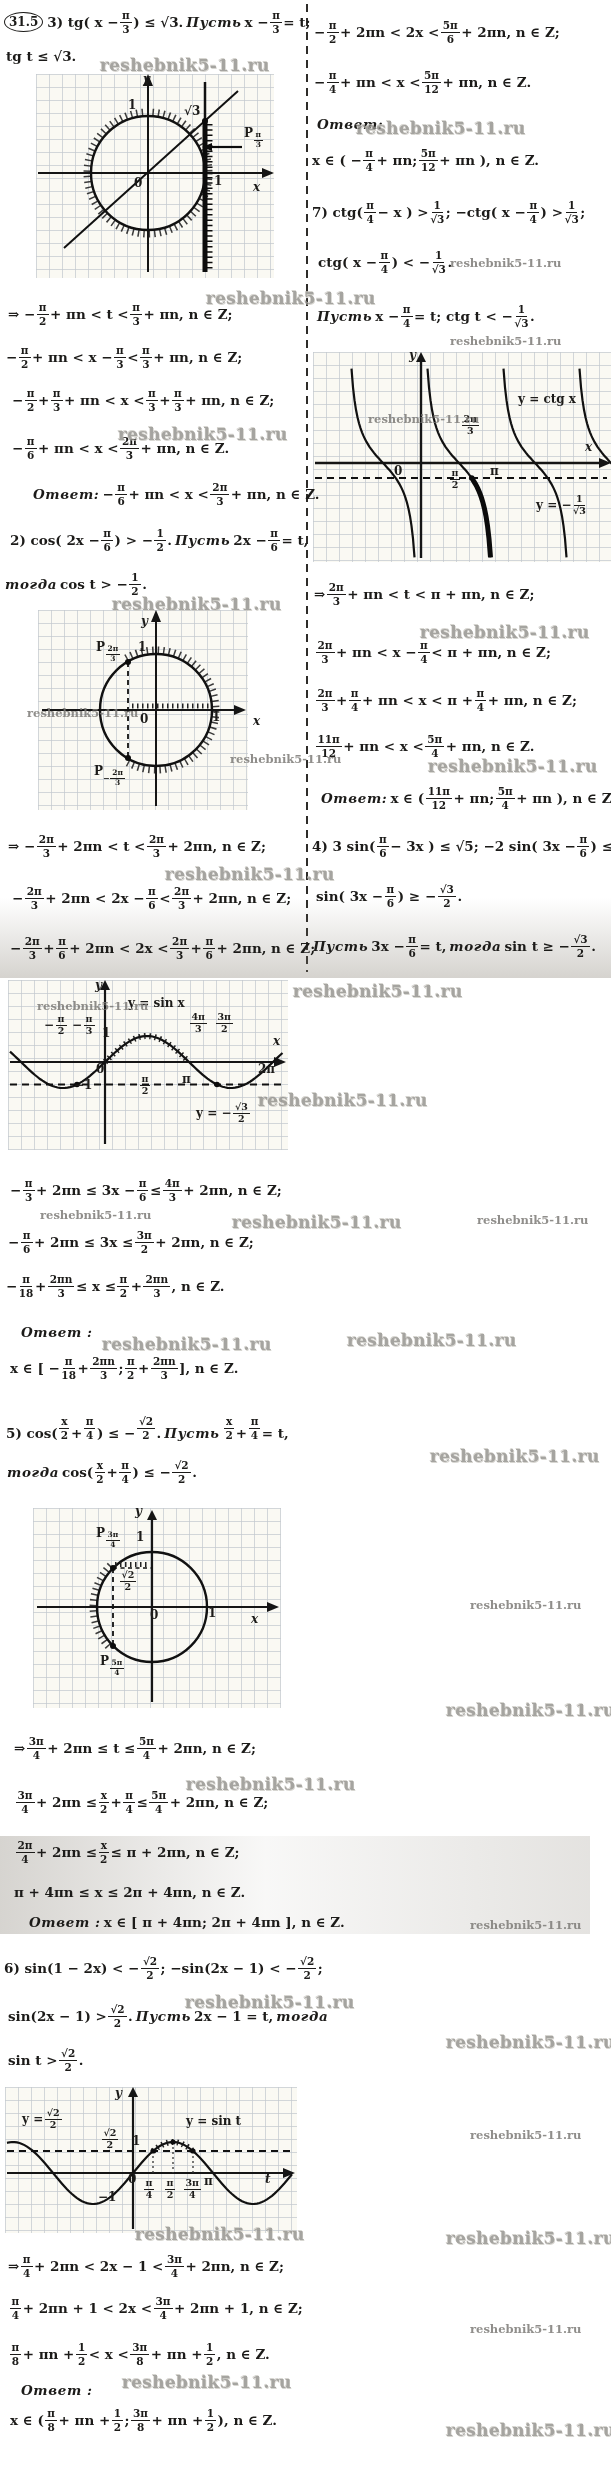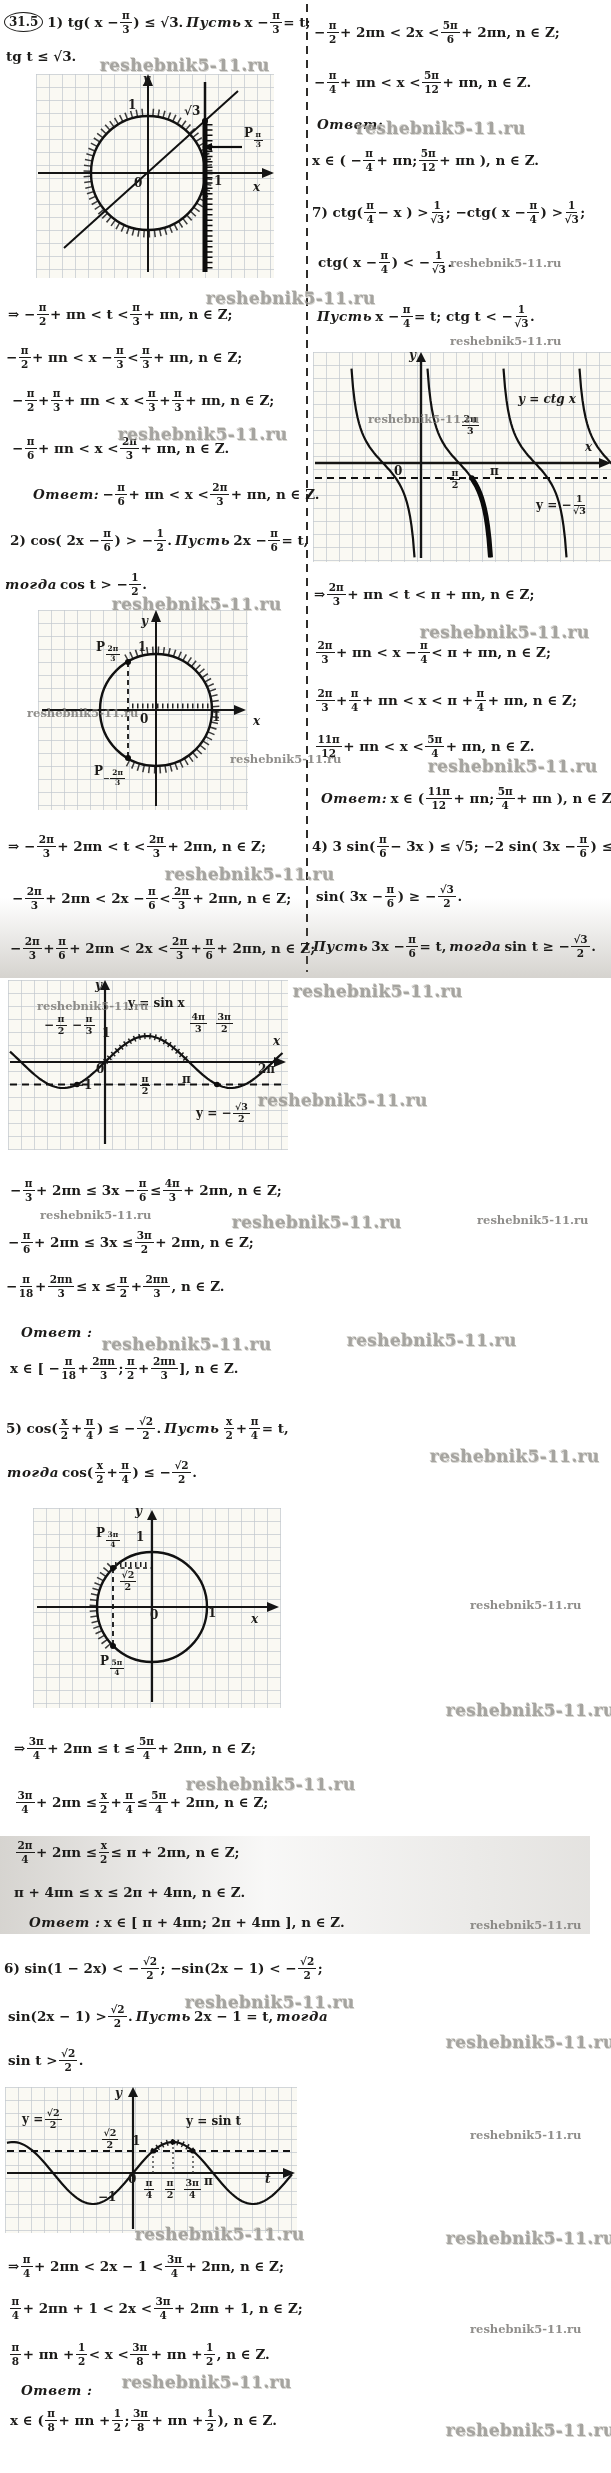--- a/index.html
+++ b/index.html
@@ -163,21 +163,21 @@
     <line x1="188" y1="64" x2="188" y2="86" stroke="#333" stroke-width="1.3" stroke-dasharray="2 3"></line>
     <circle cx="148" cy="64" r="2.6" fill="#0c0c0c"></circle>
     <circle cx="188" cy="64" r="2.6" fill="#0c0c0c"></circle>
     <circle cx="168" cy="55" r="2.6" fill="#0c0c0c"></circle>
   </svg>
 
   <div class="band band1"></div>
   <div class="band band2"></div>
 <div class="mline" style="left: 4px; top: 10px;">
       <span class="circ">31.5</span>
-      <span> 1)  tg( x − </span>
+      <span> 3)  tg( x − </span>
       <span class="frac">
         <span class="fn">π</span>
         <span class="fd">3</span>
       </span>
       <span> ) ≤ √3. </span>
       <span class="hw">Пусть</span>
       <span> x − </span>
       <span class="frac">
         <span class="fn">π</span>
         <span class="fd">3</span>
@@ -621,21 +621,21 @@
         <span class="fn">π</span>
         <span class="fd">2</span>
       </span>
       <span> + </span>
       <span class="frac">
         <span class="fn">2πn</span>
         <span class="fd">3</span>
       </span>
       <span> ], n ∈ Z.</span>
     </div>
-    <div class="mline" style="left: 6px; top: 1416px;">
+    <div class="mline" style="left: 6px; top: 1416px; align-items: flex-end;">
       <span>5) cos( </span>
       <span class="frac">
         <span class="fn">x</span>
         <span class="fd">2</span>
       </span>
       <span> + </span>
       <span class="frac">
         <span class="fn">π</span>
         <span class="fd">4</span>
       </span>
@@ -887,21 +887,21 @@
       <span>P</span>
       <span class="subt">−</span>
       <span class="frac fs">
         <span class="fn">2π</span>
         <span class="fd">3</span>
       </span>
     </div>
     <div class="mline lbl" style="left: 406px; top: 348px;">
       <span class="hw">y</span>
     </div>
-    <div class="mline lbl" style="left: 518px; top: 392px; font-style: italic;">
+    <div class="mline lbl" style="left: 518px; top: 392px;">
       <span>y = ctg x</span>
     </div>
     <div class="mline lbl" style="left: 460px; top: 414px;">
       <span class="frac">
         <span class="fn">2π</span>
         <span class="fd">3</span>
       </span>
     </div>
     <div class="mline lbl" style="left: 394px; top: 464px;">
       <span>0</span>

